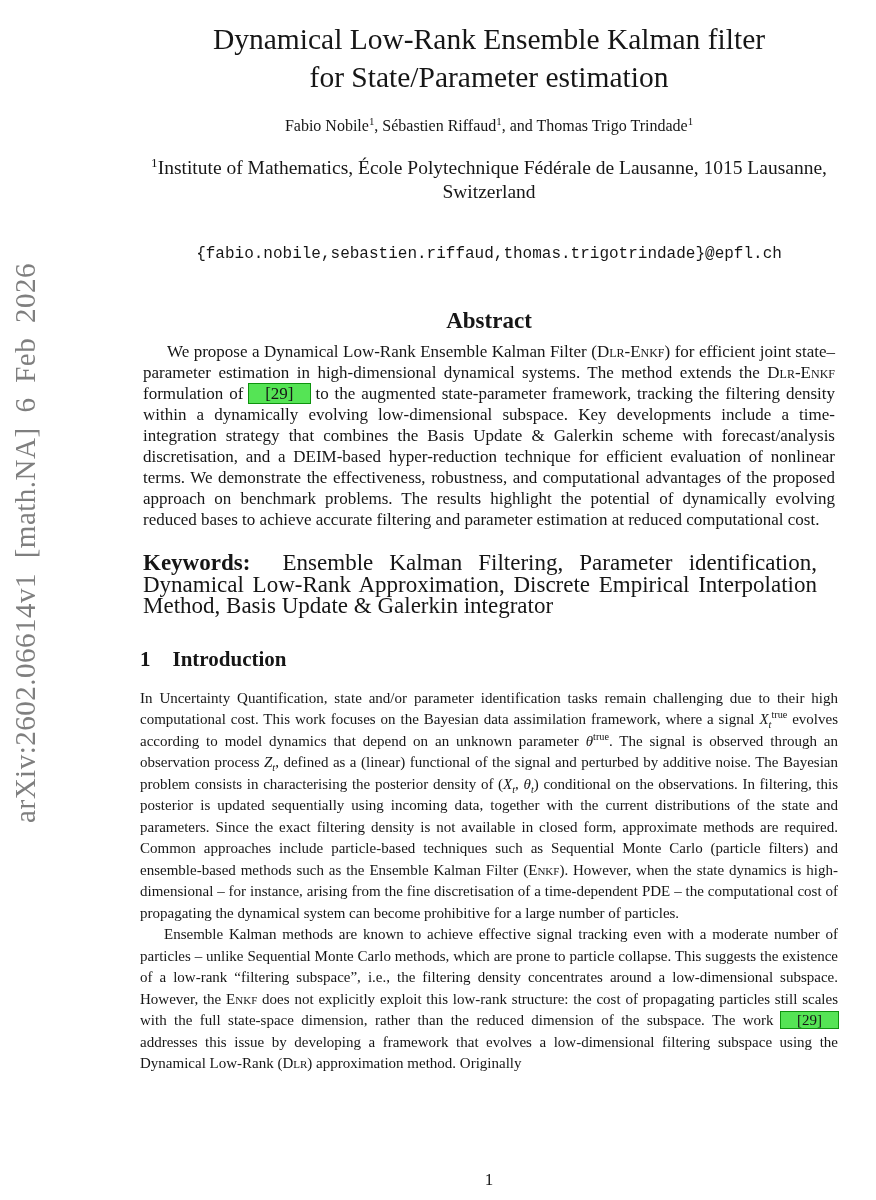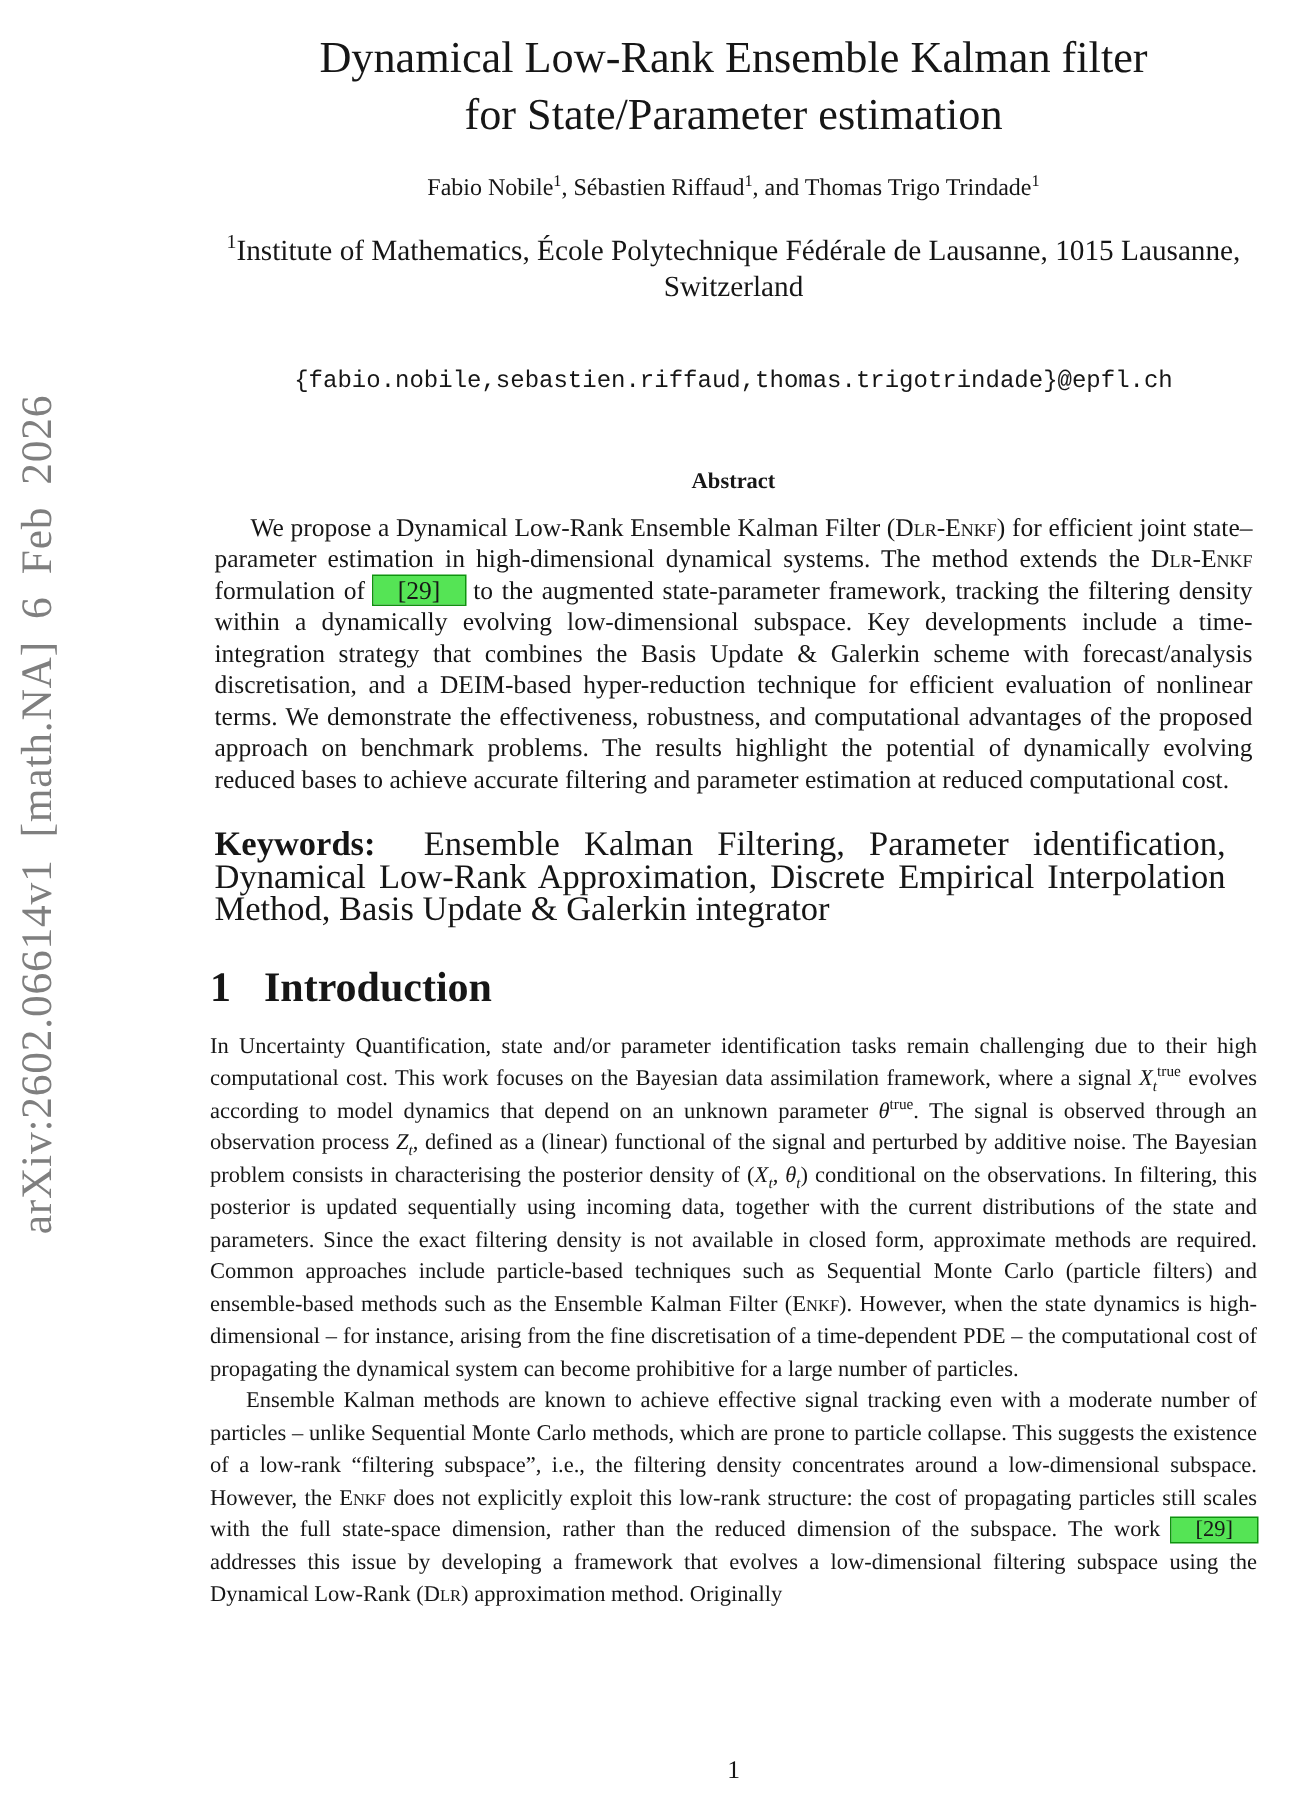--- a/index.html
+++ b/index.html
@@ -52,42 +52,42 @@
   .email{
     margin-top:40px;
     text-align:center;
     font-family:"Liberation Mono", monospace;
     font-size:16px;
     line-height:20px;
   }
   .abstract-heading{
     margin-top:46px;
     text-align:center;
-    font-size:15px;
+    font-size:23px;
     font-weight:bold;
     line-height:22px;
   }
   .abstract-text{
     margin:9px 0 0 0;
     padding:0 3px;
     font-size:17px;
     line-height:21px;
     text-align:justify;
     text-indent:24px;
   }
   .keywords{
     margin:22px 18px 0 0;
     padding:0 3px;
     font-size:23px;
     line-height:21.5px;
     text-align:justify;
   }
   .section-heading{
     margin:27px 0 0 0;
-    font-size:28px;
+    font-size:21px;
     line-height:30px;
     font-weight:bold;
   }
   .section-heading .sec-num{margin-right:22px;}
   .body-par{
     margin:14px 0 0 0;
     font-size:15px;
     line-height:21.5px;
     text-align:justify;
   }

